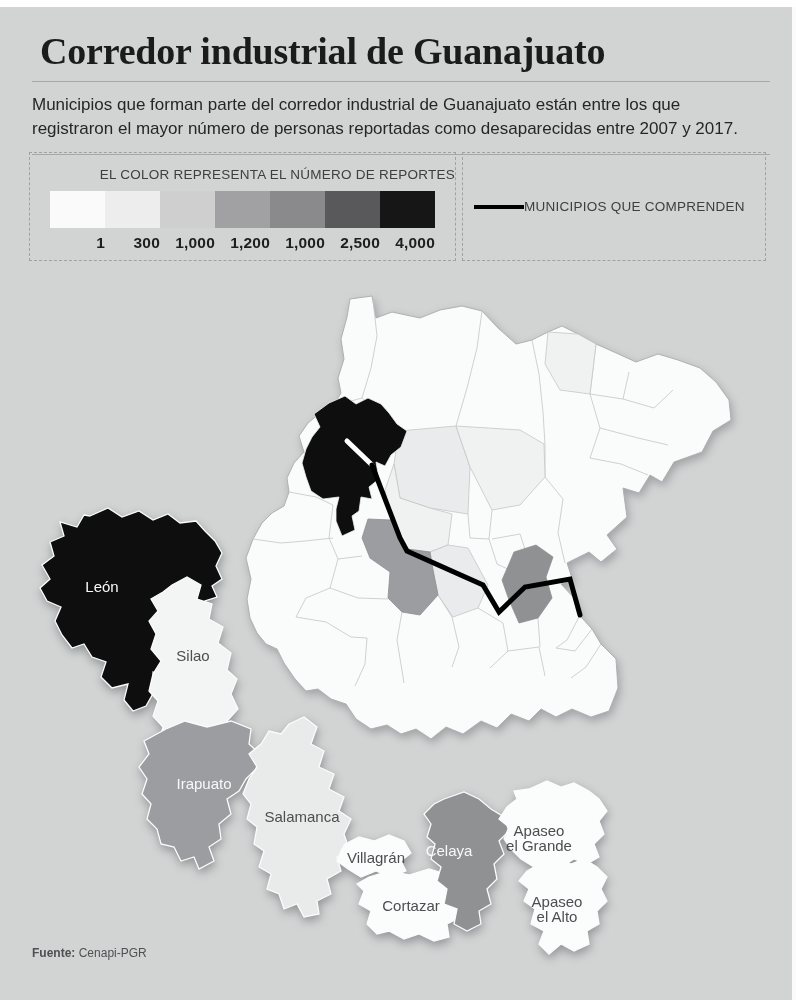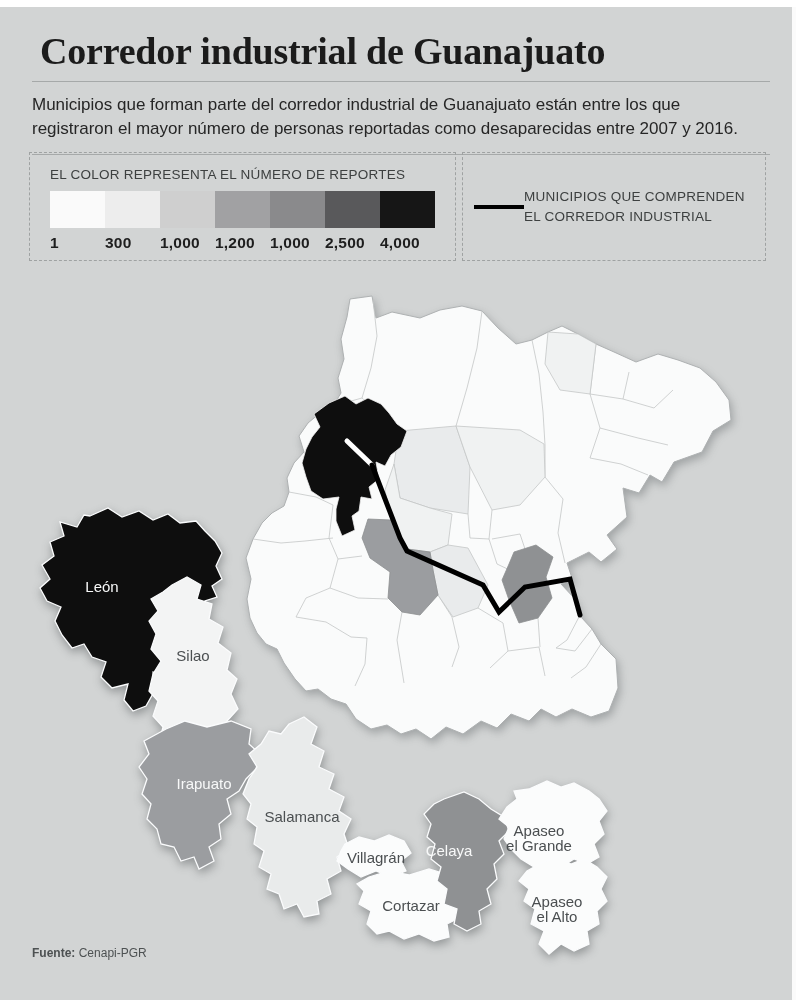--- a/index.html
+++ b/index.html
@@ -15,21 +15,21 @@
   .title{
     font-family:"Liberation Serif",serif;font-weight:700;font-size:38px;
     color:#1b1b1b;margin:8px;line-height:34px;letter-spacing:-.2px;
   }
   .rule{height:1px;background:#a6a9a9;margin-top:13px;}
   .subtitle{
     margin:11px 0 0 0;font-size:17px;line-height:1.42;color:#262626;max-width:720px;
   }
 
   .legend-row{position:absolute;left:29px;top:152px;width:737px;display:flex;gap:6px;}
-  .legend-box{border:1.5px dashed #9fa2a2;box-sizing:border-box;height:109px;background:transparent;}
+  .legend-box{border:1.5px dashed #9fa2a2;box-sizing:border-box;height:109px;background:transparent;text-align:right;}
   .color-legend{width:427px;padding:14px 0 0 20px;}
   .legend-title{font-size:13.5px;color:#3d4040;letter-spacing:.25px;}
   .swatches{display:flex;margin-top:9px;}
   .swatch{width:55px;height:37px;}
   .swatch-labels{display:flex;margin-top:6px;}
   .swatch-labels span{width:55px;font-weight:bold;font-size:15.5px;color:#1e1e1e;letter-spacing:.2px;}
   .line-legend{width:304px;display:flex;align-items:center;padding-left:11px;}
   .line-swatch{width:50px;height:4px;flex:0 0 auto;background:#000;}
   .line-legend-text{font-size:13.5px;color:#3d4040;line-height:1.45;letter-spacing:.25px;}
 
@@ -52,21 +52,21 @@
 </style>
 </head>
 <body>
 
 <div class="edge-top"></div>
 <div class="edge-right"></div>
 
 <div class="header">
   <h1 class="title">Corredor industrial de Guanajuato</h1>
   <div class="rule"></div>
-  <p class="subtitle">Municipios que forman parte del corredor industrial de Guanajuato están entre los que registraron el mayor número de personas reportadas como desaparecidas entre 2007 y 2016.</p>
+  <p class="subtitle">Municipios que forman parte del corredor industrial de Guanajuato están entre los que registraron el mayor número de personas reportadas como desaparecidas entre 2007 y 2017.</p>
   <div class="rule"></div>
 </div>
 
 <div class="legend-row">
   <div class="legend-box color-legend">
     <div class="legend-title">EL COLOR REPRESENTA EL NÚMERO DE REPORTES</div>
     <div class="swatches">
       <div class="swatch" style="background: rgb(250, 250, 250);"></div>
       <div class="swatch" style="background: rgb(237, 237, 237);"></div>
       <div class="swatch" style="background: rgb(207, 207, 207);"></div>
@@ -82,21 +82,20 @@
       <span>1,200</span>
       <span>1,000</span>
       <span>2,500</span>
       <span>4,000</span>
     </div>
   </div>
   <div class="legend-box line-legend">
     <span class="line-swatch" style="background: rgb(0, 0, 0);"></span>
     <div class="line-legend-text">
       <div>MUNICIPIOS QUE COMPRENDEN</div>
-      <div>EL CORREDOR INDUSTRIAL</div>
     </div>
   </div>
 </div>
 
 <svg class="map" width="796" height="1000" viewBox="0 0 796 1000">
 
   <g class="state">
     <path class="state-base" d="M350,299 L372,296 L376,318 L392,312 L420,318 L440,310 L462,306 L482,311 L498,328 L516,344 L532,340 L548,332 L562,326 L578,334 L596,344 L614,352 L636,362 L658,354 L678,360 L700,368 L716,382 L729,400 L731,420 L713,431 L702,452 L674,462 L662,482 L650,475 L639,493 L623,488 L627,517 L607,535 L617,549 L601,562 L589,552 L567,563 L573,581 L561,584 L576,600 L581,617 L592,629 L601,644 L616,659 L618,688 L609,711 L591,717 L572,709 L556,717 L541,709 L529,721 L511,714 L497,728 L481,721 L463,734 L446,727 L431,739 L416,729 L401,734 L387,725 L371,729 L356,719 L346,704 L331,699 L318,689 L306,691 L295,679 L284,663 L277,649 L266,644 L257,633 L250,618 L247,599 L251,579 L246,558 L253,539 L262,523 L272,513 L284,506 L289,492 L287,478 L294,463 L304,452 L299,436 L308,423 L320,413 L333,406 L341,393 L338,378 L344,359 L341,339 L347,317 Z"></path>
 
     <g>

